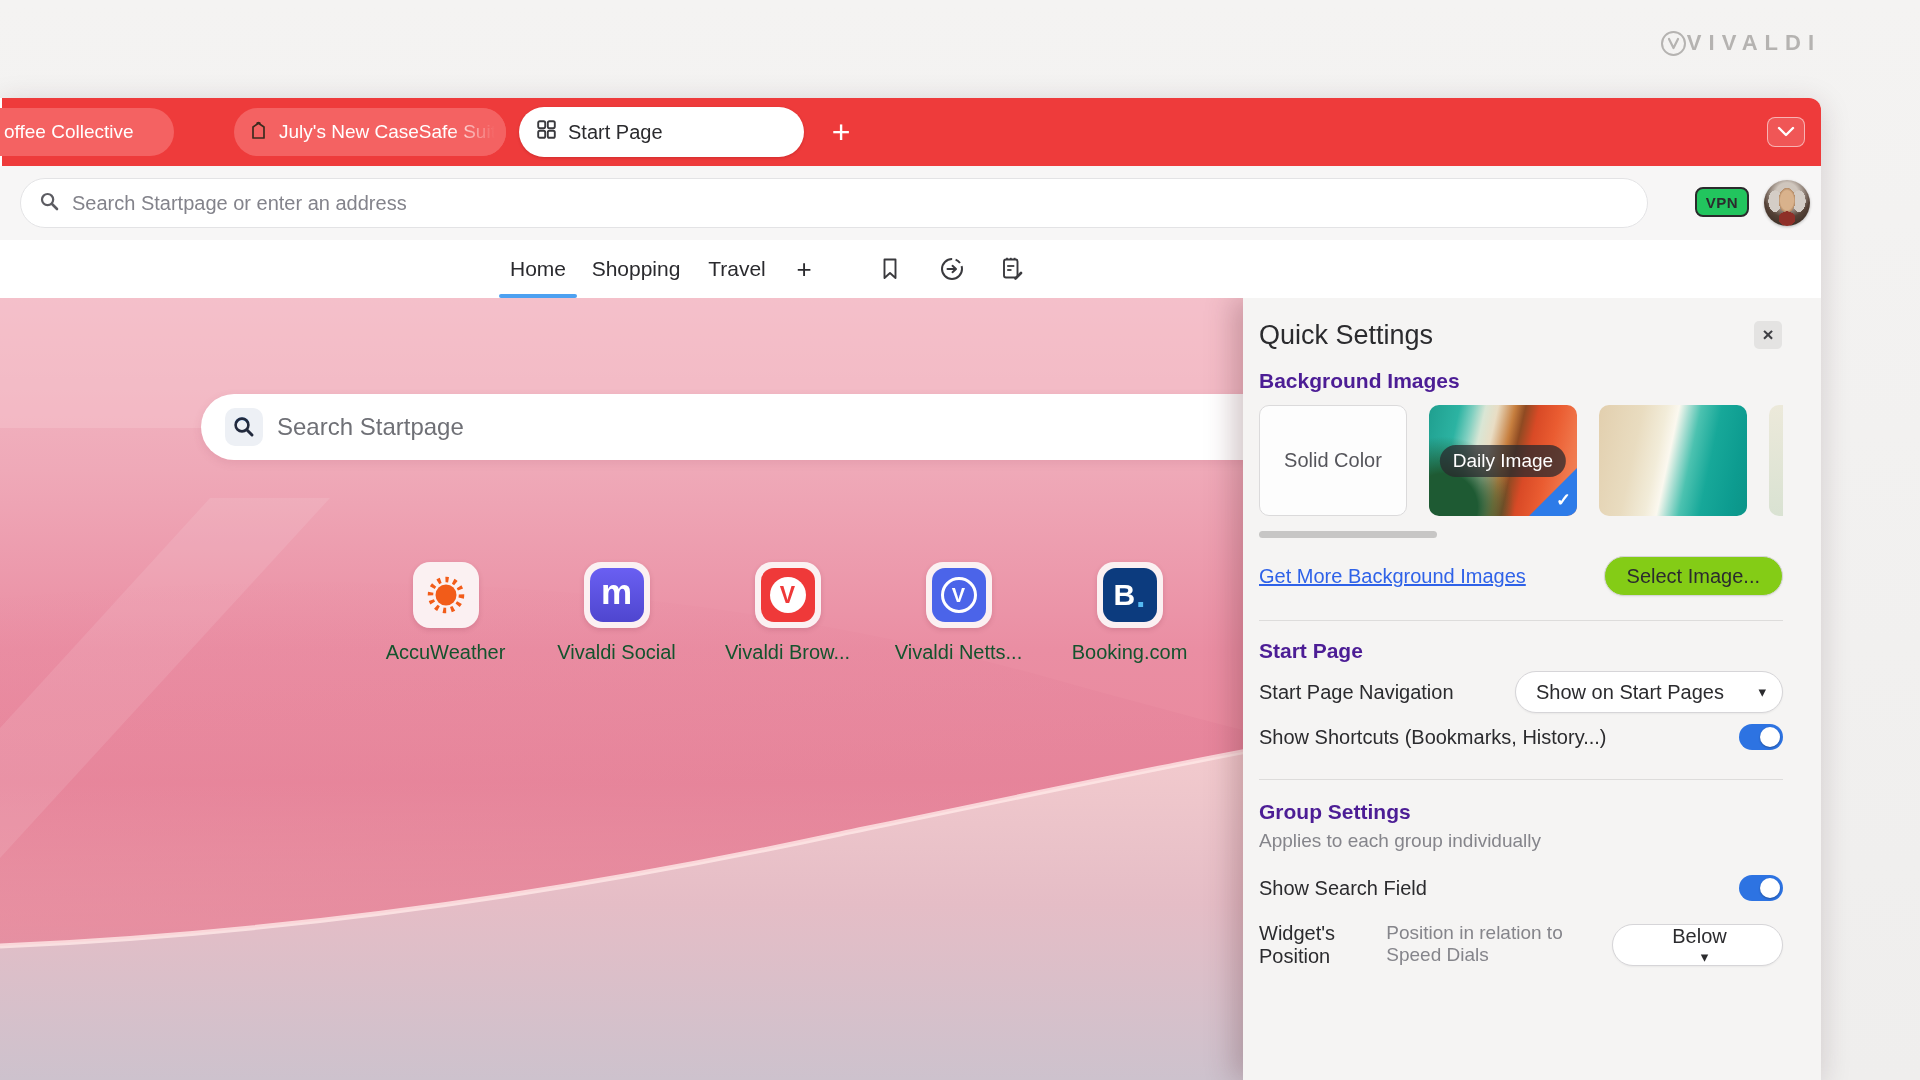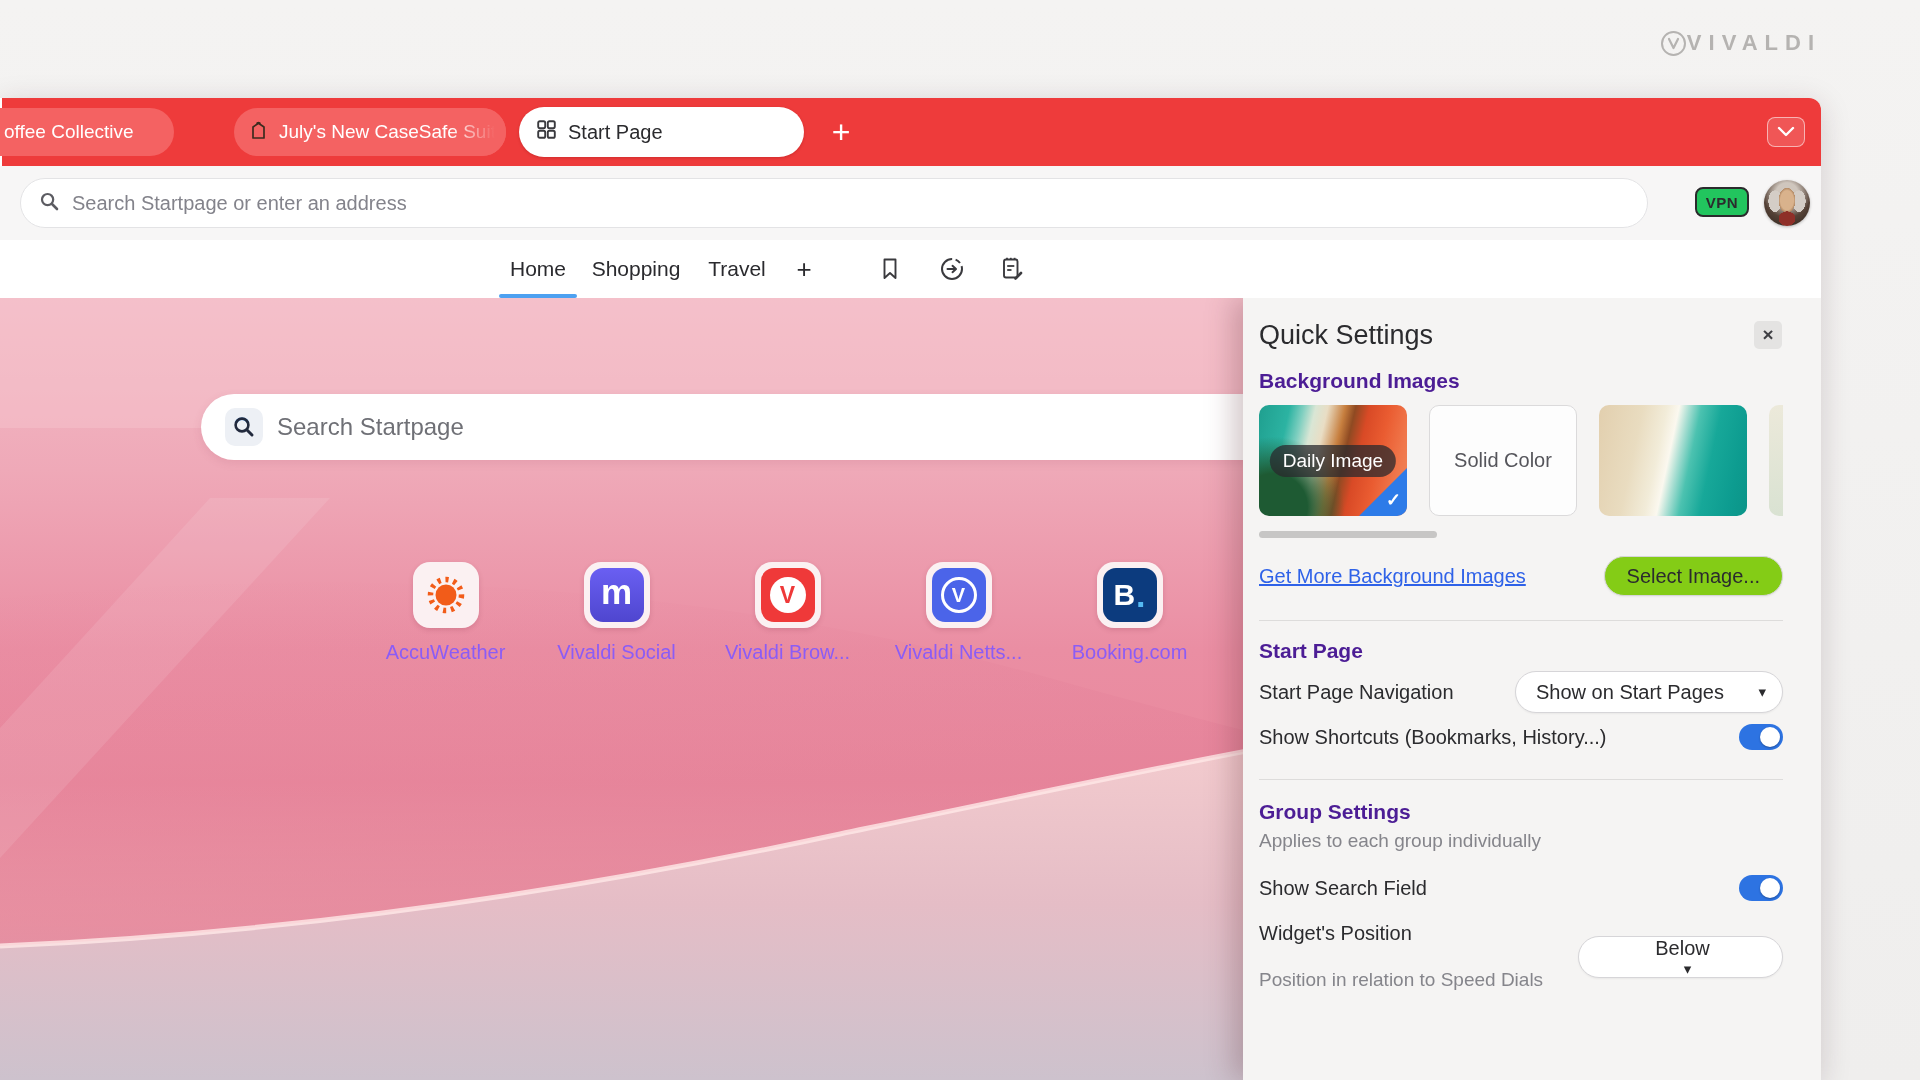--- a/index.html
+++ b/index.html
@@ -78,21 +78,21 @@
   .sp-search-icon { width:38px; height:38px; border-radius:10px; background:#edf0f5; display:flex;
                     align-items:center; justify-content:center; }
   .sp-search input { border:none; outline:none; background:transparent; margin-left:14px; width:900px;
                      font-size:24px; color:#3c3c40; font-family:"Liberation Sans",sans-serif; }
   .sp-search input::placeholder { color:#6f7076; opacity:1; }
 
   .dials { position:absolute; left:360px; top:264px; display:flex; z-index:2; }
   .dial { width:171px; display:flex; flex-direction:column; align-items:center; cursor:pointer; }
   .dial-tile { width:66px; height:66px; border-radius:17px; background:rgba(252,247,248,.93);
                box-shadow:0 2px 5px rgba(120,40,60,.18); display:flex; align-items:center; justify-content:center; }
-  .dial-label { margin-top:13px; font-size:20px; color:#8b5cf6; white-space:nowrap; }
+  .dial-label { margin-top:13px; font-size:20px; color:#14532d; white-space:nowrap; }
   .logo-box { width:54px; height:54px; border-radius:13px; display:flex; align-items:center; justify-content:center; }
   .logo-mastodon { background:linear-gradient(180deg,#6a5ff2,#4f46cf); }
   .logo-mastodon span { color:#fff; font-size:35px; font-weight:800; transform:translateY(-3px); }
   .logo-vivaldi-red { background:#ef3939; }
   .logo-vivaldi-red .disc { width:36px; height:36px; border-radius:50%; background:#fff; display:flex;
                             align-items:center; justify-content:center; }
   .logo-vivaldi-red .disc span { color:#ef3939; font-size:23px; font-weight:700; }
   .logo-vivaldi-blue { background:#4b64e9; }
   .logo-vivaldi-blue .ring { width:36px; height:36px; border-radius:50%; border:3px solid #fff; display:flex;
                              align-items:center; justify-content:center; }
@@ -144,21 +144,21 @@
   .dropdown { background:#fff; border:1px solid #d6d5d8; border-radius:21px; height:42px;
               display:flex; align-items:center; justify-content:space-between; padding:0 16px 0 20px;
               font-size:20px; color:#2b2b2e; cursor:pointer; box-shadow:0 1px 2px rgba(0,0,0,.05); }
   .dd-nav { width:268px; }
   .dd-below { width:205px;flex-direction:column; }
   .dd-caret { font-size:15px; color:#2b2b2e; margin-left:10px; }
   .toggle { width:44px; height:26px; border-radius:13px; background:#2d73e2; position:relative; cursor:pointer;
             flex:0 0 auto; }
   .toggle .knob { position:absolute; top:3px; left:21px; width:20px; height:20px; border-radius:50%;
                   background:#fff; box-shadow:0 1px 2px rgba(0,0,0,.3); }
-  .widget-left { display:flex; flex-direction:column; gap:24px; }
+  .widget-left { display:flex; flex-direction:row; gap:6px; }
 </style>
 </head>
 <body>
 
 <div class="stage">
 
   <div class="brand">
     <span>
       <svg width="27" height="27" viewBox="0 0 27 27">
           <circle cx="13.5" cy="13.5" r="11.5" fill="none" stroke="#b5b3b1" stroke-width="2"></circle>
@@ -351,27 +351,27 @@
 
       <div class="panel">
         <div class="qs-title">Quick Settings</div>
         <div class="qs-close">
           <span>×</span>
         </div>
 
         <div class="qs-h">Background Images</div>
 
         <div class="thumbs">
+          <div class="thumb thumb-solid">
+            <span>Solid Color</span>
+          </div>
           <div class="thumb thumb-daily">
             <div class="thumb-pill">Daily Image</div>
             <div class="thumb-corner"></div>
             <span class="thumb-check">✓</span>
-          </div>
-          <div class="thumb thumb-solid">
-            <span>Solid Color</span>
           </div>
           <div class="thumb thumb-ocean"></div>
           <div class="thumb thumb-next"></div>
         </div>
 
         <div class="qs-scrollbar"></div>
 
         <div class="qs-linkrow">
           <span class="qs-link">Get More Background Images</span>
           <div class="btn">Select Image...</div>

